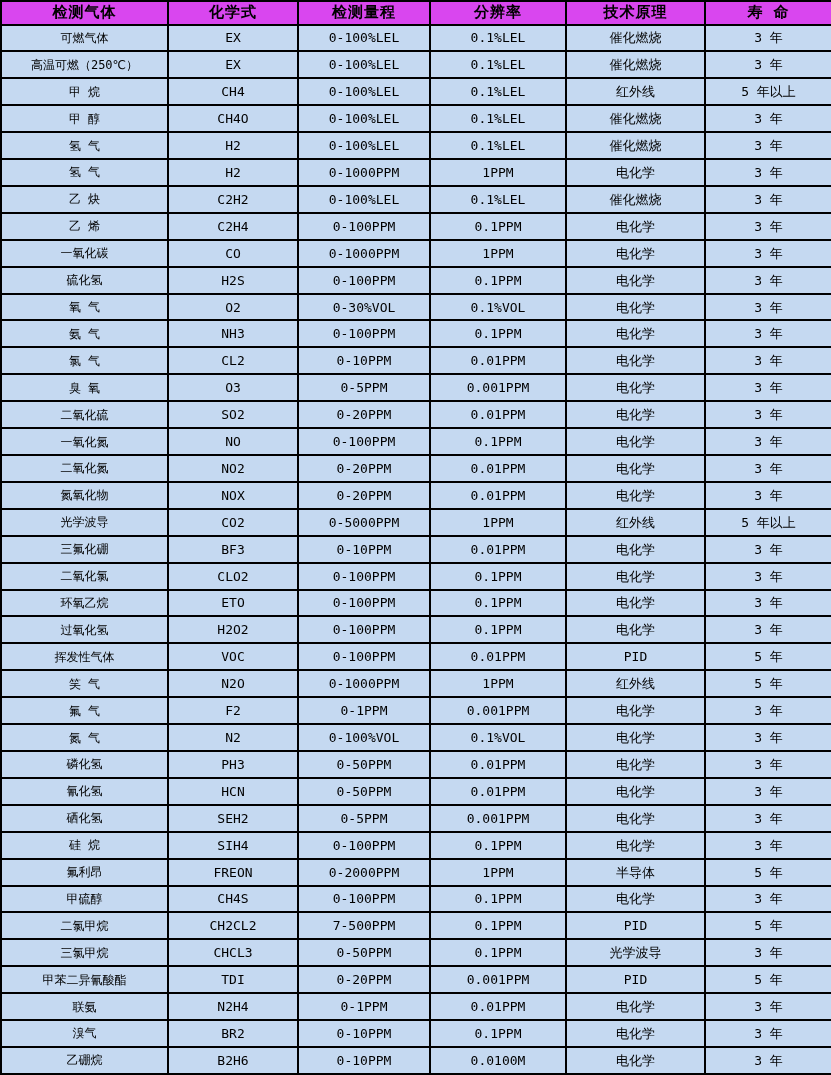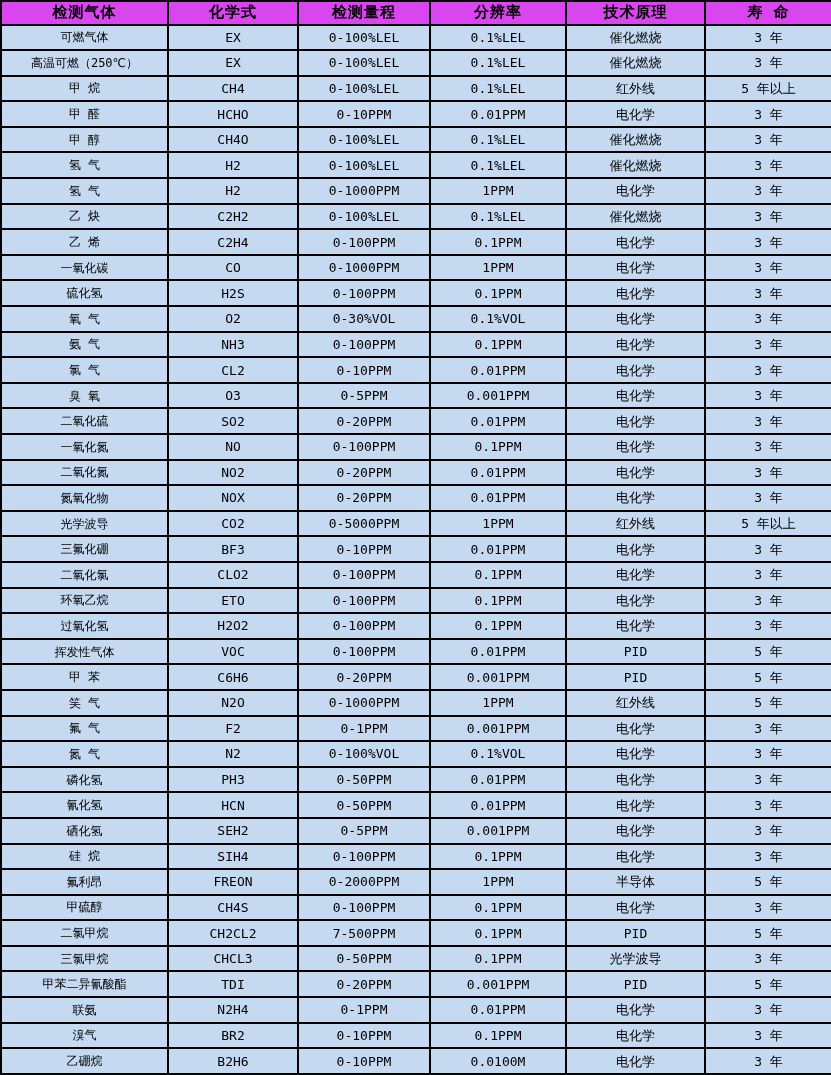--- a/index.html
+++ b/index.html
@@ -89,28 +89,20 @@
         </tr>
         <tr>
           <td>甲 烷</td>
           <td>CH4</td>
           <td>0-100%LEL</td>
           <td>0.1%LEL</td>
           <td>红外线</td>
           <td>5 年以上</td>
         </tr>
         <tr>
-          <td>甲 醛</td>
-          <td>HCHO</td>
-          <td>0-10PPM</td>
-          <td>0.01PPM</td>
-          <td>电化学</td>
-          <td>3 年</td>
-        </tr>
-        <tr>
           <td>甲 醇</td>
           <td>CH4O</td>
           <td>0-100%LEL</td>
           <td>0.1%LEL</td>
           <td>催化燃烧</td>
           <td>3 年</td>
         </tr>
         <tr>
           <td>氢 气</td>
           <td>H2</td>
@@ -261,28 +253,20 @@
           <td>0-100PPM</td>
           <td>0.1PPM</td>
           <td>电化学</td>
           <td>3 年</td>
         </tr>
         <tr>
           <td>挥发性气体</td>
           <td>VOC</td>
           <td>0-100PPM</td>
           <td>0.01PPM</td>
-          <td>PID</td>
-          <td>5 年</td>
-        </tr>
-        <tr>
-          <td>甲 苯</td>
-          <td>C6H6</td>
-          <td>0-20PPM</td>
-          <td>0.001PPM</td>
           <td>PID</td>
           <td>5 年</td>
         </tr>
         <tr>
           <td>笑 气</td>
           <td>N2O</td>
           <td>0-1000PPM</td>
           <td>1PPM</td>
           <td>红外线</td>
           <td>5 年</td>

